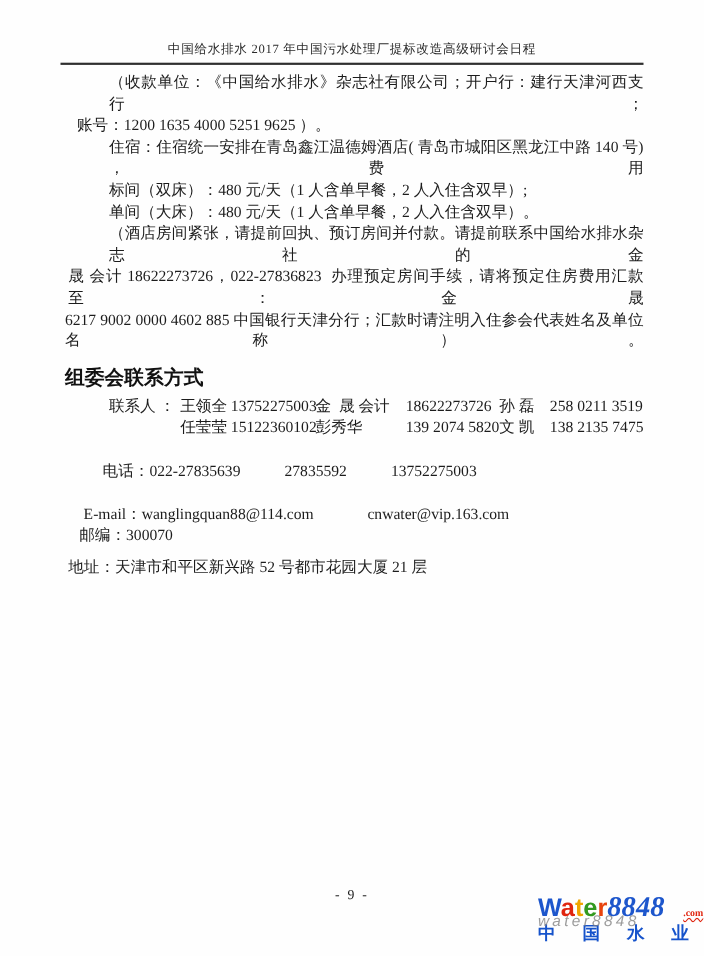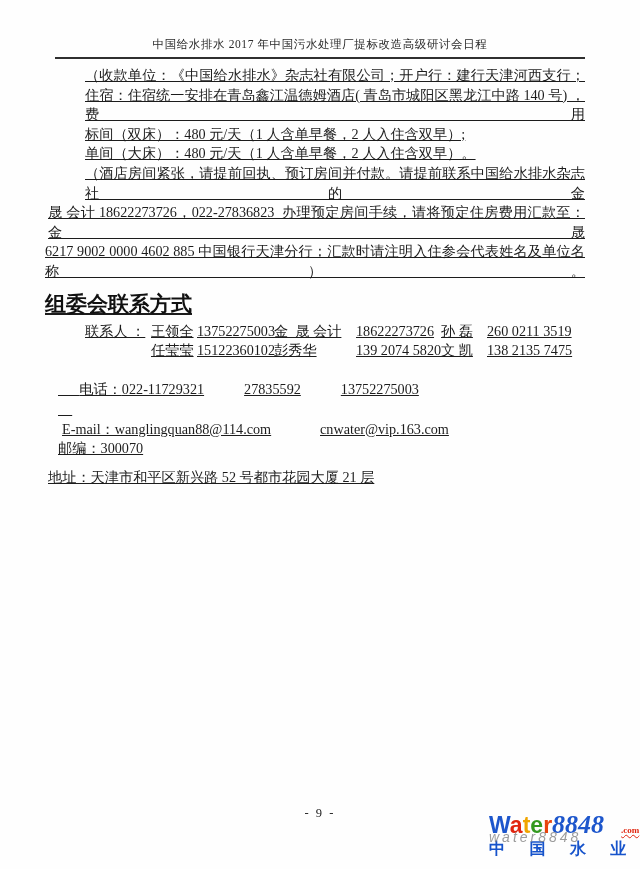--- a/index.html
+++ b/index.html
@@ -19,36 +19,35 @@
     letter-spacing:0.6px;
     color:#2a2a2a;
   }
   .header-rule{
     height:2px;
     background:#2f2f2f;
     margin:5px 55px 0 55px;
   }
   
   .content{
-    margin:7px 55px 0 45px;
+    margin:7px 55px 0 59px;
     font-size:14.2px;
     line-height:19.6px;
-    text-decoration:underline;
   }
   .line{white-space:pre-wrap;}
   .line.full{text-align:justify;text-align-last:justify;}
   .ind{margin-left:40px;}
   .ind-sm{margin-left:11px;}
   .ind-xs{margin-left:3px;}
   
   .committee-heading{
     margin-top:11px;
     font-family:"Liberation Sans","DejaVu Sans",sans-serif;
     font-weight:bold;
-    font-size:21px;
+    font-size:18px;
     line-height:22px;
     color:#111;
   }
   .contact-block{display:flex;margin-left:40px;margin-top:7px;}
   .contact-label{width:66px;white-space:pre;}
   .contact-rows{flex:1;}
   .contact-row{
     display:grid;
     grid-template-columns:46px 77px 82px 85px 46px auto;
     white-space:pre;
@@ -114,53 +113,54 @@
 </head>
 <body>
 
 <div class="page">
 
   <div class="header-title">中国给水排水 2017 年中国污水处理厂提标改造高级研讨会日程</div>
   <div class="header-rule"></div>
 
   <div class="content">
     <div class="line full ind">（收款单位：《中国给水排水》杂志社有限公司；开户行：建行天津河西支行；</div>
+    <div class="line ind-sm">账号：1200 1635 4000 5251 9625 ）。</div>
     <div class="line full ind">住宿：住宿统一安排在青岛鑫江温德姆酒店( 青岛市城阳区黑龙江中路 140 号) ，费用</div>
     <div class="line ind">标间（双床）：480 元/天（1 人含单早餐，2 人入住含双早）;</div>
     <div class="line ind">单间（大床）：480 元/天（1 人含单早餐，2 人入住含双早）。</div>
     <div class="line full ind">（酒店房间紧张，请提前回执、预订房间并付款。请提前联系中国给水排水杂志社的金</div>
     <div class="line full ind-xs">晟 会计 18622273726，022-27836823  办理预定房间手续，请将预定住房费用汇款至：金晟</div>
     <div class="line full">6217 9002 0000 4602 885 中国银行天津分行；汇款时请注明入住参会代表姓名及单位名称）。</div>
 
     <div class="committee-heading">组委会联系方式</div>
 
     <div class="contact-block">
       <div class="contact-label">联系人 ：</div>
       <div class="contact-rows">
         <div class="contact-row">
           <span>王领全</span>
           <span>13752275003</span>
           <span>金  晟 会计</span>
           <span>18622273726</span>
           <span>孙 磊</span>
-          <span>260 0211 3519</span>
+          <span>258 0211 3519</span>
         </div>
         <div class="contact-row">
           <span>任莹莹</span>
           <span>15122360102</span>
           <span>彭秀华</span>
           <span>139 2074 5820</span>
           <span>文 凯</span>
           <span>138 2135 7475</span>
         </div>
       </div>
     </div>
 
     <div class="line phone-line">
-      <span>电话：</span><span class="num">022-11729321</span><span class="num">27835592</span><span>13752275003</span>
+      <span>电话：</span><span class="num">022-27835639</span><span class="num">27835592</span><span>13752275003</span>
     </div>
 
     <div class="email-line">
       <span class="left">E-mail：wanglingquan88@114.com</span>
       <span>cnwater@vip.163.com</span>
     </div>
 
     <div class="fax-line">
       <span>邮编：300070</span>
     </div>

